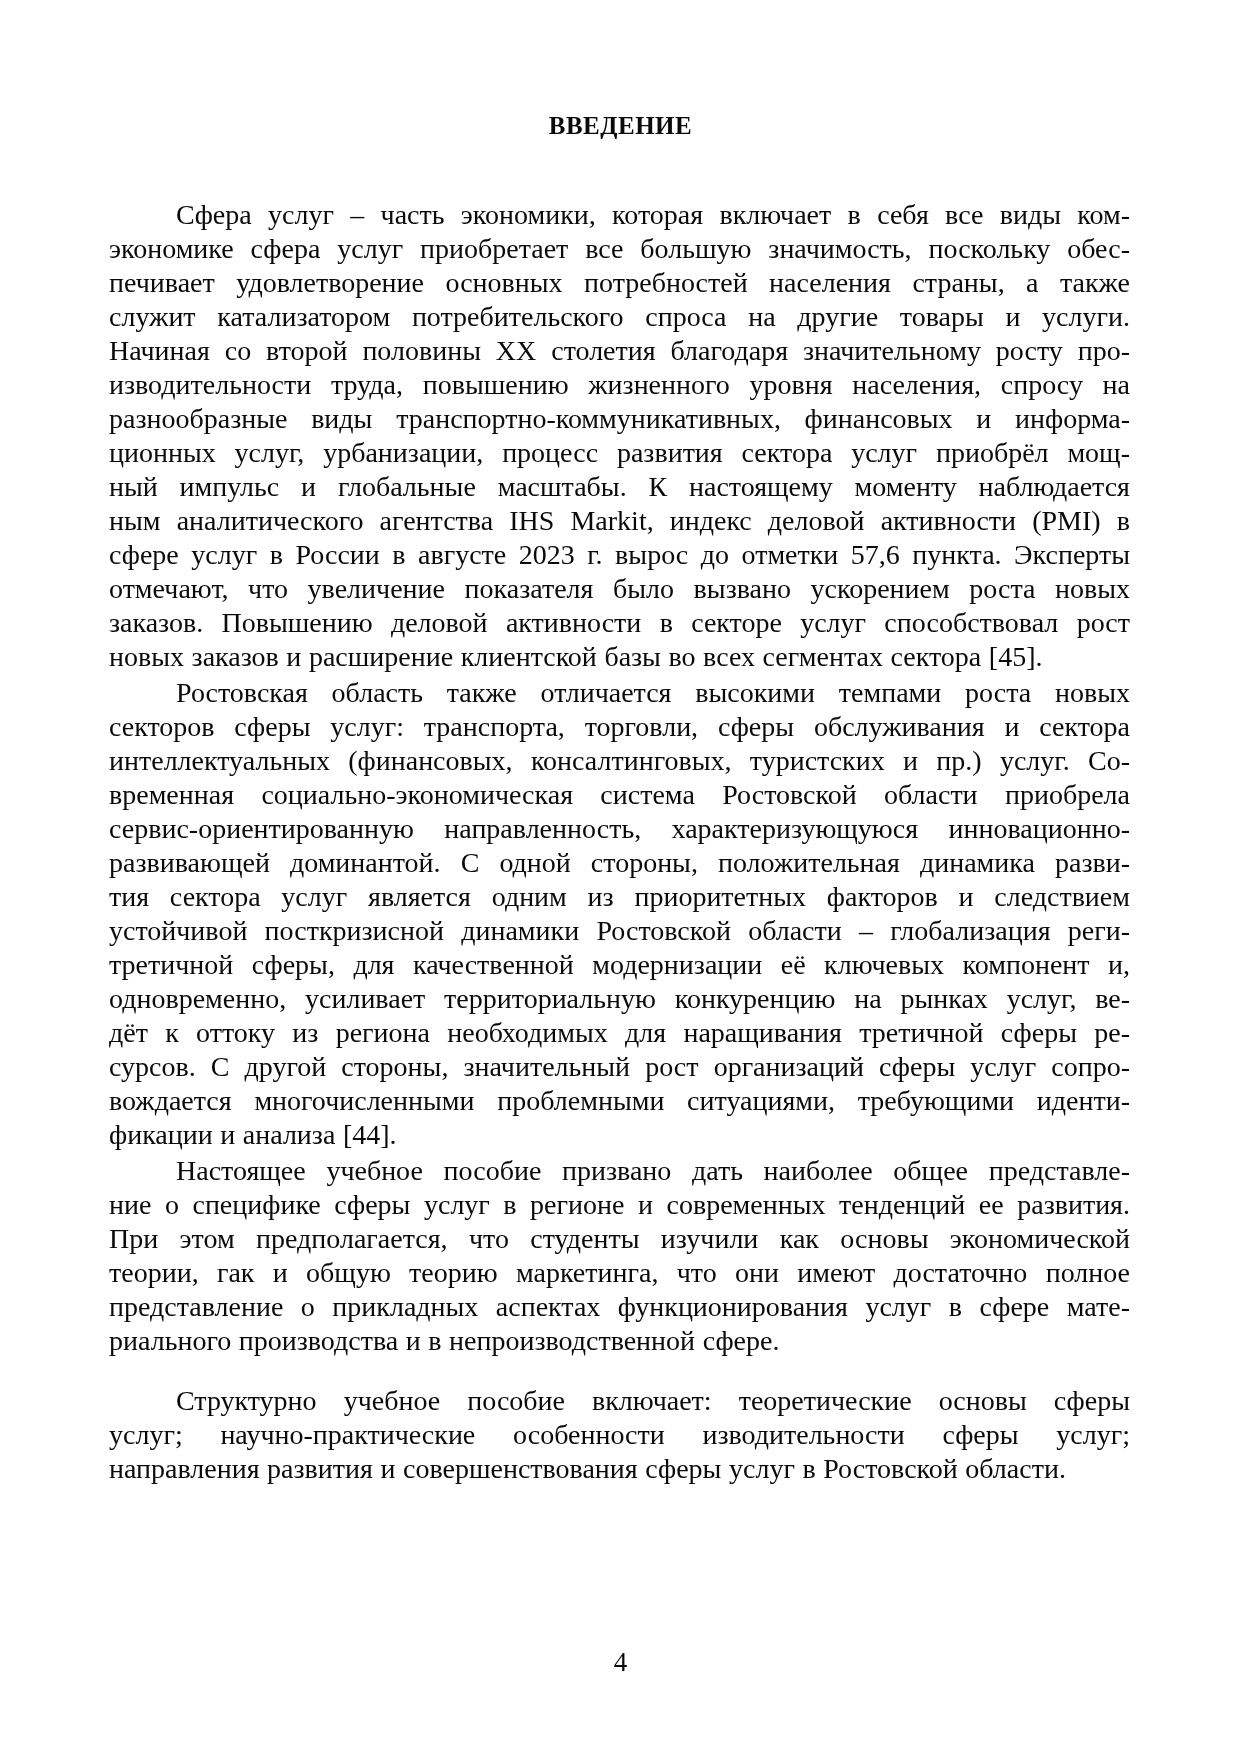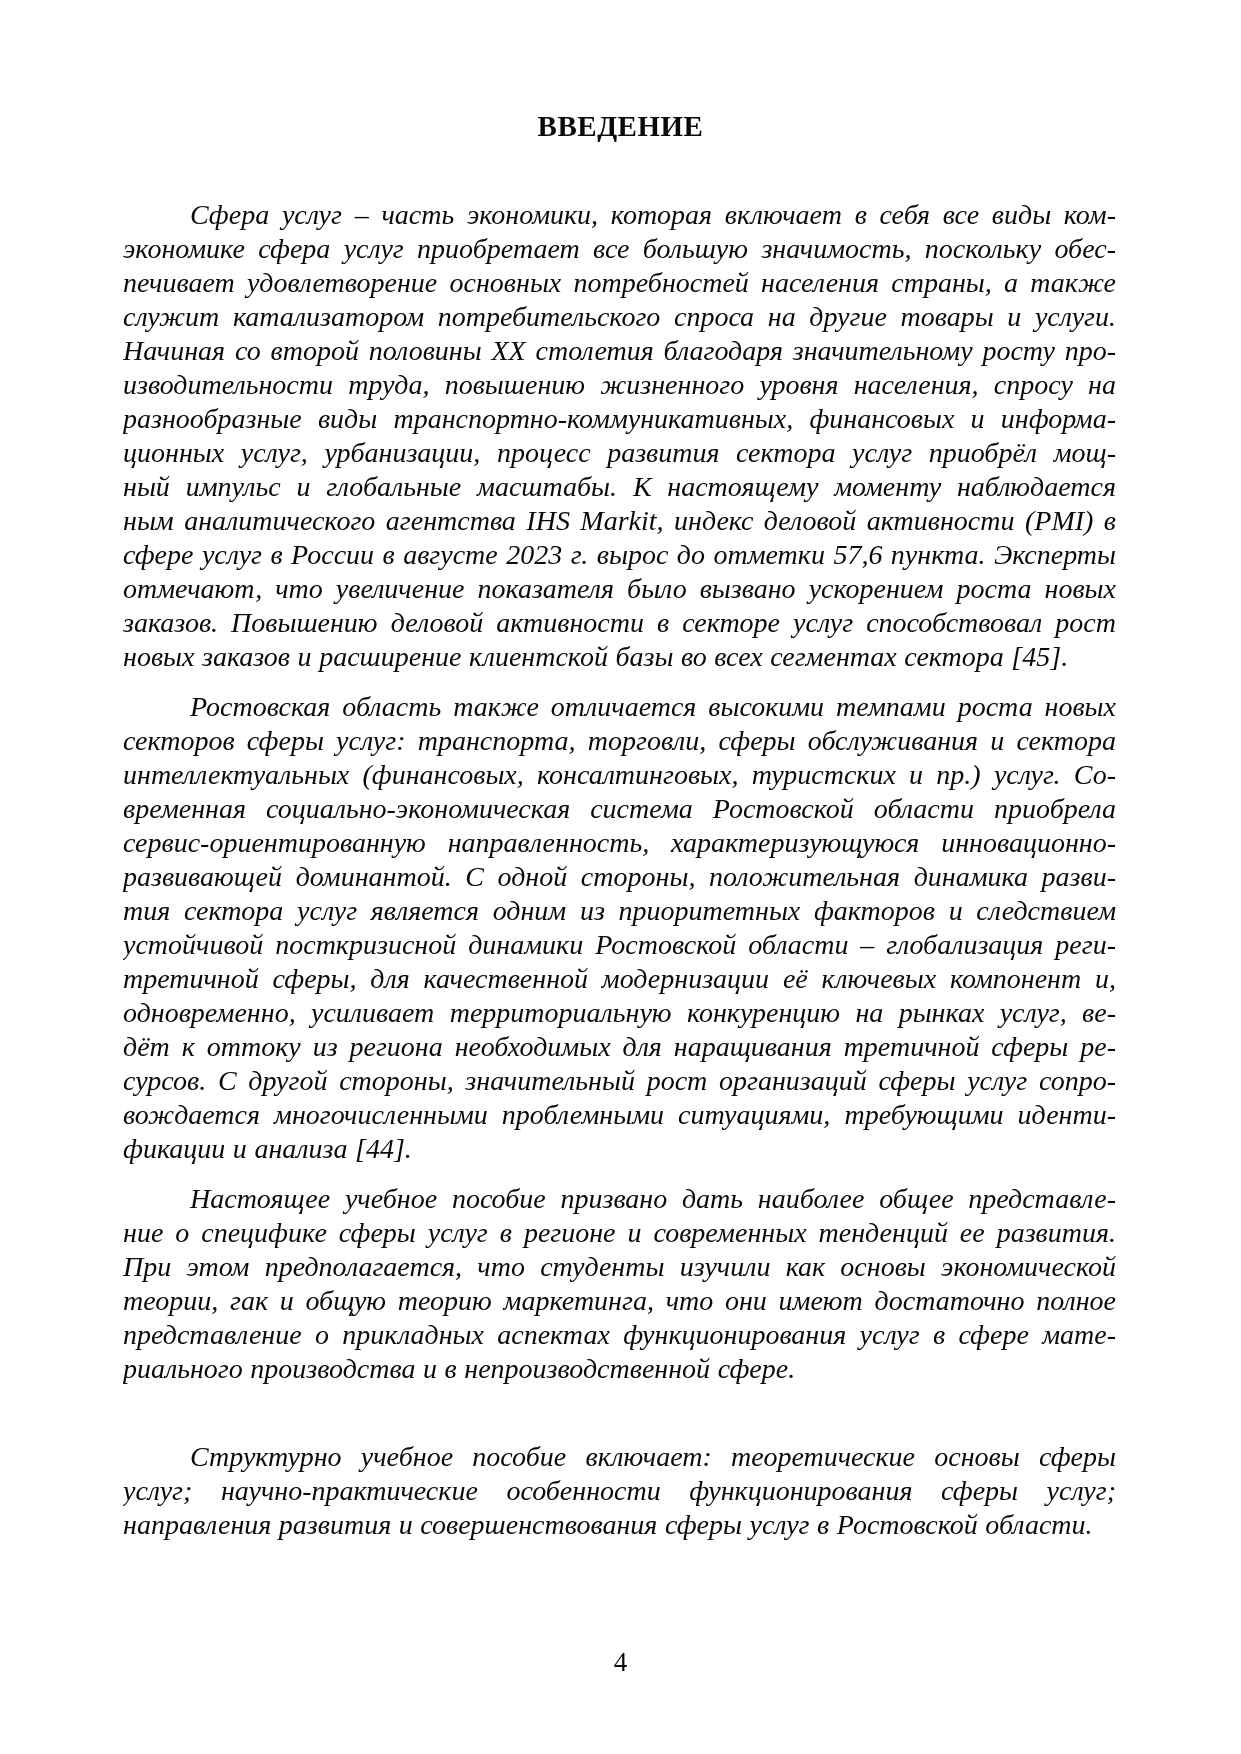--- a/index.html
+++ b/index.html
@@ -12,31 +12,31 @@
   .page {
     position: relative;
     width: 1241px; height: 1754px;
     background: #ffffff;
     overflow: hidden;
   }
   .doc-title {
     margin: 0;
     padding-top: 104px;
     text-align: center;
-    font-size: 29px;
+    font-size: 25px;
     line-height: 44px;
     font-weight: 700;
     letter-spacing: 0.5px;
   }
   .text-block {
     margin: 50px 109px 0 107px; 
     font-size: 28px;
     line-height: 34px;
   }
-  .para { margin: 16px; padding: 0; font-style: italic; }
+  .para { margin: 2px; padding: 0; }
   .line {
     height: 34px;
     overflow: hidden;
     text-align: justify;
     text-align-last: justify;
     word-spacing: 0.02em;
   }
   .line.first { text-indent: 67px; }
   .line.last  { text-align-last: left; }
   .para-spacer { height: 22px; }
@@ -98,21 +98,21 @@
       <div class="line">При этом предполагается, что студенты изучили как основы экономической</div>
       <div class="line">теории, гак и общую теорию маркетинга, что они имеют достаточно полное</div>
       <div class="line">представление о прикладных аспектах функционирования услуг в сфере мате-</div>
       <div class="line last">риального производства и в непроизводственной сфере.</div>
     </div>
 
     <div class="para-spacer"></div>
 
     <div class="para">
       <div class="line first">Структурно учебное пособие включает: теоретические основы сферы</div>
-      <div class="line">услуг; научно-практические особенности функционирования сферы услуг;</div>
+      <div class="line">услуг; научно-практические особенности изводительности сферы услуг;</div>
       <div class="line last">направления развития и совершенствования сферы услуг в Ростовской области.</div>
     </div>
 
   </div>
 
   <div class="page-number">4</div>
 
 </div>
 
 </body></html>

